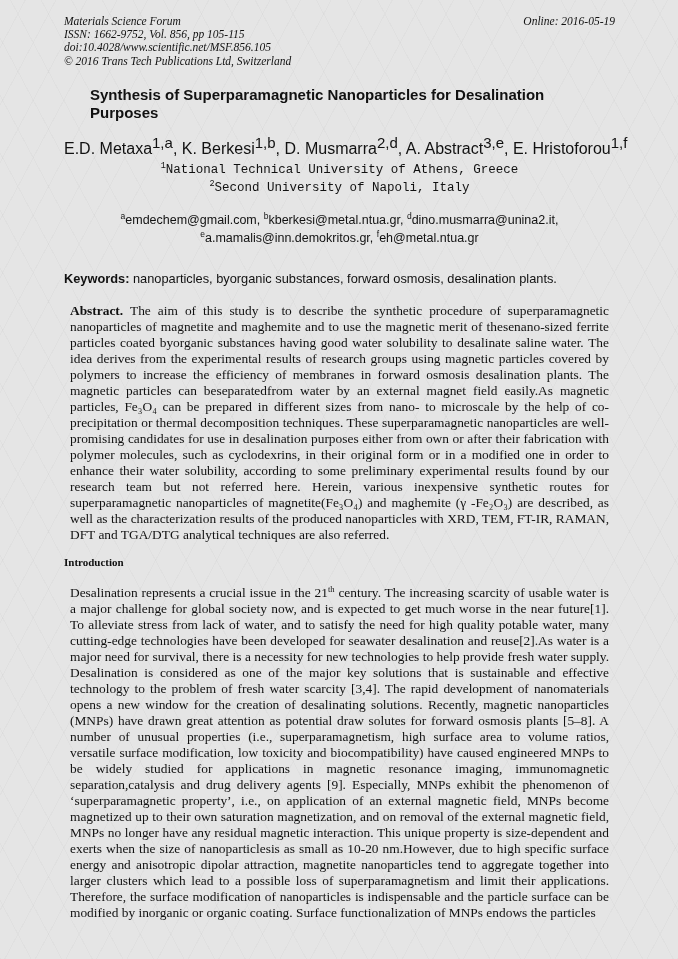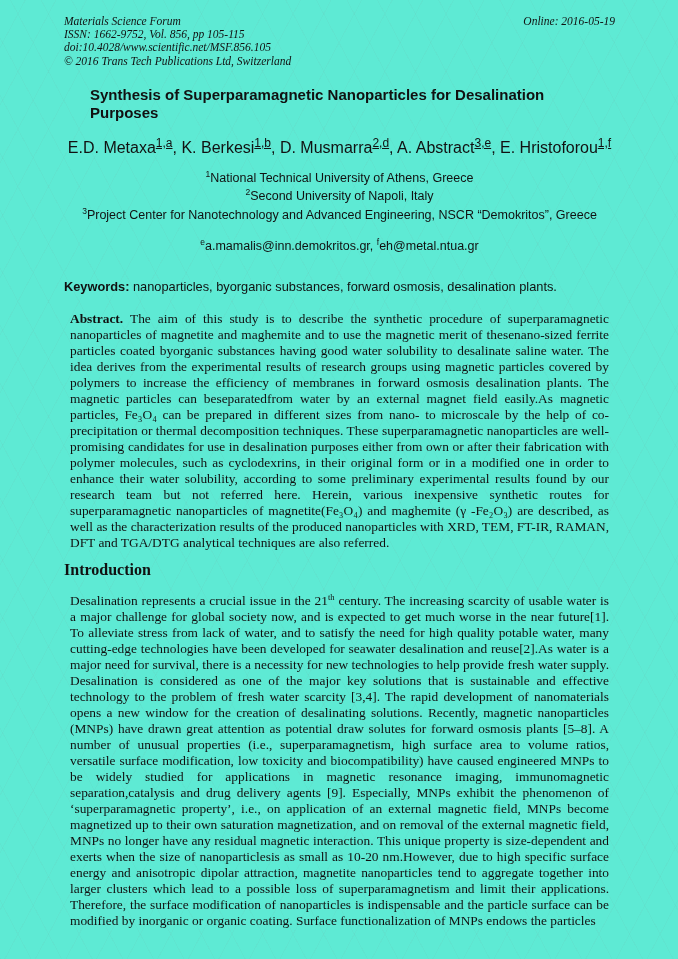--- a/index.html
+++ b/index.html
@@ -6,21 +6,21 @@
     margin: 0;
     padding: 0;
     background: #ffffff;
   }
   .page {
     position: relative;
     width: 678px;
     height: 959px;
     box-sizing: border-box;
     padding: 15px 63px 0 64px;
-    background: #5eead4;
+    background: #e5e5e5;
     overflow: hidden;
     color: #111111;
   }
   
   .watermark {
     position: absolute;
     inset: 0;
     pointer-events: none;
     background:
       repeating-linear-gradient(62deg, rgba(130,130,130,0.05) 0 1px, transparent 1px 27px),
@@ -50,26 +50,25 @@
   }
 
   .authors-line {
     margin-top: 5px;
     text-align: center;
     font-family: "Liberation Sans", "DejaVu Sans", sans-serif;
     font-size: 16px;
     line-height: 20px;
     white-space: nowrap;
   }
-  .authors-line sup { font-size: 12px; text-decoration: underline; }
+  .authors-line sup { font-size: 15px; }
 
   .affiliations {
-    margin-top: 9px;
     text-align: center;
-    font-family: Liberation Sans, sans-serif;
+    font-family: Liberation Mono, monospace;
     font-size: 12.5px;
     line-height: 14px;
   }
   .affiliations sup, .emails sup { font-size: 8.5px; }
 
   .emails {
     margin-top: 13px;
     text-align: center;
     font-family: "Liberation Sans", "DejaVu Sans", sans-serif;
     font-size: 12.5px;
@@ -90,21 +89,21 @@
     line-height: 16px;
     text-align: justify;
     margin: 6px;
   }
   .abstract-par { margin-top: 17px; }
   .abstract-par .abs-label { font-weight: bold; }
 
   .section-heading {
     margin-top: 11px;
     font-family: "Liberation Serif", "DejaVu Serif", serif;
-    font-size: 16px;
+    font-size: 11px;
     font-weight: bold;
     line-height: 16px;
   }
   .intro-par { margin-top: 11px; }
   .body-par sup { font-size: 8.5px; }
 </style>
 </head>
 <body>
 
 <div class="page">
@@ -123,24 +122,24 @@
 
     <h1 class="paper-title">Synthesis of Superparamagnetic Nanoparticles for Desalination Purposes</h1>
 
     <div class="authors-line">
       <span>E.D. Metaxa</span><sup>1,a</sup><span>, </span><span>K. Berkesi</span><sup>1,b</sup><span>, </span><span>D. Musmarra</span><sup>2,d</sup><span>, </span><span>A. Abstract</span><sup>3,e</sup><span>, </span><span>E. Hristoforou</span><sup>1,f</sup>
     </div>
 
     <div class="affiliations">
       <div><sup>1</sup><span>National Technical University of Athens, Greece</span></div>
       <div><sup>2</sup><span>Second University of Napoli, Italy</span></div>
-      <div><sup>3</sup><span>Project Center for Nanotechnology and Advanced Engineering, NSCR “Demokritos”, Greece</span></div>
     </div>
 
     <div class="emails">
+      <div><sup>a</sup><span>emdechem@gmail.com, </span><sup>b</sup><span>kberkesi@metal.ntua.gr, </span><sup>d</sup><span>dino.musmarra@unina2.it,</span></div>
       <div><sup>e</sup><span>a.mamalis@inn.demokritos.gr, </span><sup>f</sup><span>eh@metal.ntua.gr</span></div>
     </div>
 
     <div class="keywords">
       <span class="kw-label">Keywords:</span><span> nanoparticles, byorganic substances, forward osmosis, desalination plants.</span>
     </div>
 
     <p class="body-par abstract-par">
       <span class="abs-label">Abstract.</span><span> The aim of this study is to describe the synthetic procedure of superparamagnetic nanoparticles of magnetite and maghemite and to use the magnetic merit of thesenano-sized ferrite particles coated byorganic substances having good water solubility to desalinate saline water. The idea derives from the experimental results of research groups using magnetic particles covered by polymers to increase the efficiency of membranes in forward osmosis desalination plants. The magnetic particles can beseparatedfrom water by an external magnet field easily.As magnetic particles, Fe₃O₄ can be prepared in different sizes from nano- to microscale by the help of co-precipitation or thermal decomposition techniques. These superparamagnetic nanoparticles are well-promising candidates for use in desalination purposes either from own or after their fabrication with polymer molecules, such as cyclodexrins, in their original form or in a modified one in order to enhance their water solubility, according to some preliminary experimental results found by our research team but not referred here. Herein, various inexpensive synthetic routes for superparamagnetic nanoparticles of magnetite(Fe₃O₄) and maghemite (γ -Fe₂O₃) are described, as well as the characterization results of the produced nanoparticles with XRD, TEM, FT-IR, RAMAN, DFT and TGA/DTG analytical techniques are also referred.</span>
     </p>

